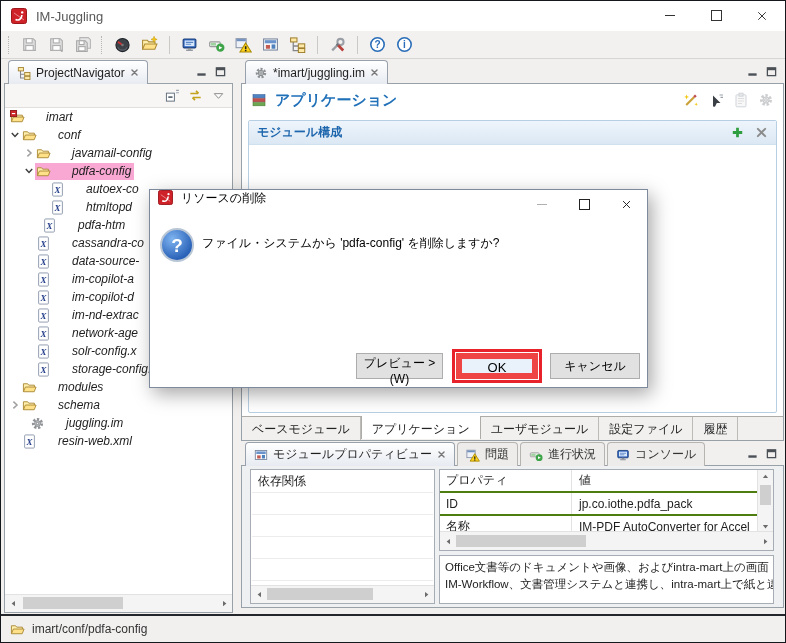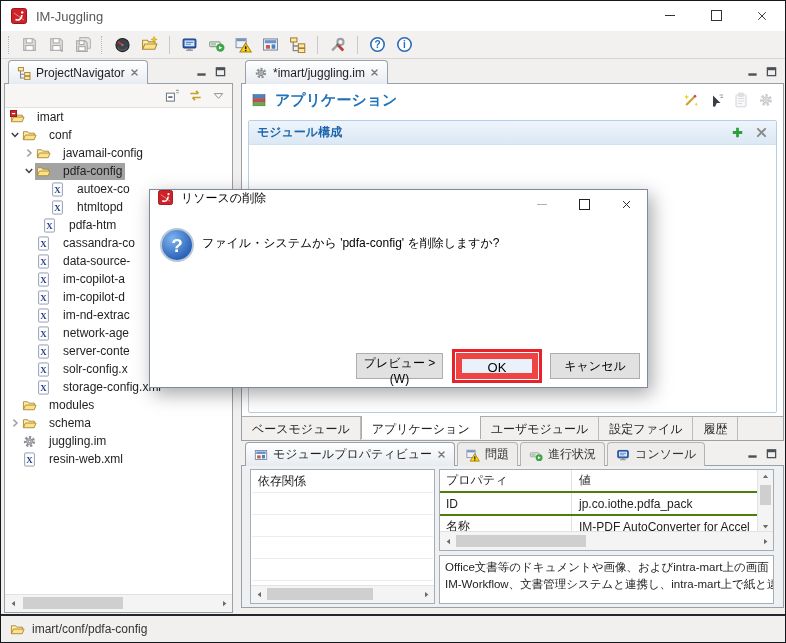--- a/index.html
+++ b/index.html
@@ -27,22 +27,22 @@
   .tabclose{width:9px;height:9px;color:#777;flex:none;}
   .stackbtns{margin-left:auto;display:flex;gap:8px;align-items:center;padding:0 7px 7px 0;}
   .panelbox{position:absolute;left:0;right:0;top:24px;bottom:0;background:#fff;border:1px solid #98a0a8;box-sizing:border-box;}
   
   .nav-toolbar{height:23px;background:#f7f6f5;border-bottom:1px solid #e2e0dc;display:flex;justify-content:flex-end;align-items:center;gap:8px;padding-right:6px;}
   .nav-toolbar svg{width:15px;height:15px;}
   .tree{position:absolute;left:0;right:0;top:24px;bottom:18px;overflow:hidden;background:#fff;}
   .trow{height:18px;display:flex;align-items:center;white-space:nowrap;}
   .chev{width:12px;height:12px;flex:none;}
   .chsp{width:12px;flex:none;}
-  .hit{display:inline-flex;align-items:center;gap:12px;height:17px;padding:0 3px 0 1px;}
-  .sel .hit{background:#a3a3a3;}
+  .hit{display:inline-flex;align-items:center;gap:21px;height:17px;padding:0 3px 0 1px;font-style:italic;}
+  .sel .hit{background:#f9a8d4;}
   .ticon{width:15px;height:15px;flex:none;}
   .hscroll{position:absolute;left:0;right:0;bottom:0;height:17px;background:#f4f4f4;border-top:1px solid #e2e2e2;}
   .vscroll{position:absolute;background:#f4f4f4;border-left:1px solid #e2e2e2;}
   .sarrow{position:absolute;width:16px;height:16px;display:flex;align-items:center;justify-content:center;}
   .sarrow svg{width:9px;height:9px;}
   .sthumb{position:absolute;background:#cfcfcf;}
   
   .formheader{height:32px;display:flex;align-items:center;gap:8px;padding:0 9px;background:#fff;}
   .formtitle{color:#2171b9;font-size:15px;font-weight:bold;}
   .formicons{margin-left:auto;display:flex;gap:9px;align-items:center;}
@@ -493,29 +493,20 @@
               </svg>
               <span>network-age</span>
             </span>
           </div>
         <div class="trow" style="padding-left:18px">
             <span class="chsp"></span>
             <span class="hit">
               <svg class="ticon" viewBox="0 0 16 16">
                 <use href="#s-xmlf"></use>
               </svg>
-              <span>server-conte</span>
-            </span>
-          </div>
-        <div class="trow" style="padding-left:18px">
-            <span class="chsp"></span>
-            <span class="hit">
-              <svg class="ticon" viewBox="0 0 16 16">
-                <use href="#s-xmlf"></use>
-              </svg>
               <span>solr-config.x</span>
             </span>
           </div>
         <div class="trow" style="padding-left:18px">
             <span class="chsp"></span>
             <span class="hit">
               <svg class="ticon" viewBox="0 0 16 16">
                 <use href="#s-xmlf"></use>
               </svg>
               <span>storage-config.xml</span>
@@ -534,21 +525,21 @@
             <svg class="chev" viewBox="0 0 12 12">
               <use href="#s-chev-closed"></use>
             </svg>
             <span class="hit">
               <svg class="ticon" viewBox="0 0 16 16">
                 <use href="#s-folder"></use>
               </svg>
               <span>schema</span>
             </span>
           </div>
-        <div class="trow" style="padding-left:4px">
+        <div class="trow" style="padding-left:12px">
             <span class="chsp"></span>
             <span class="hit">
               <svg class="ticon" viewBox="0 0 16 16">
                 <use href="#s-gear"></use>
               </svg>
               <span>juggling.im</span>
             </span>
           </div>
         <div class="trow" style="padding-left:4px">
             <span class="chsp"></span>

